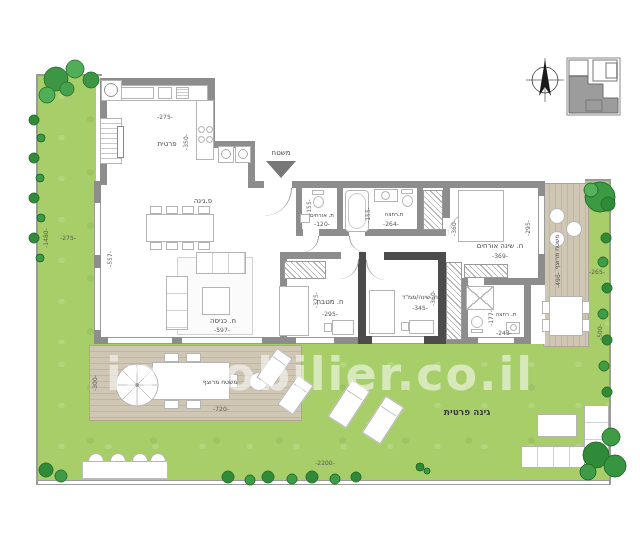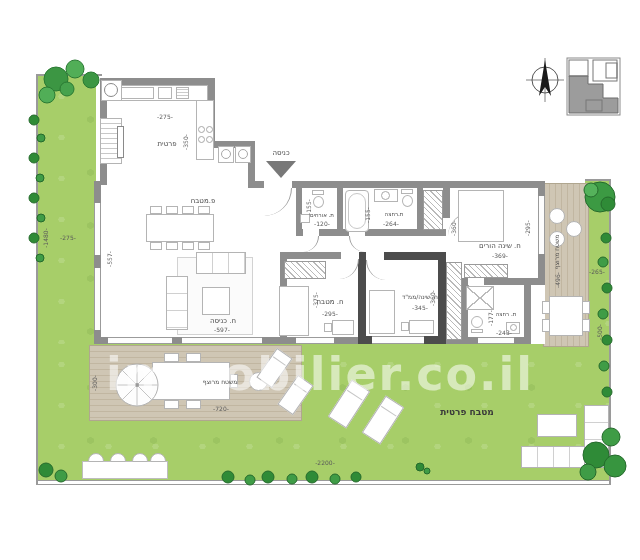--- a/index.html
+++ b/index.html
@@ -300,61 +300,61 @@
     <rect x="40" y="13" width="11" height="15" fill="none" stroke="#777"></rect>
     <rect x="20" y="50" width="16" height="11" fill="none" stroke="#777"></rect>
   </svg>
 
   <div class="tri" style="left:266px;top:161px;"></div>
 
   <div class="lbl" style="left:167px;top:144px;">פרטית</div>
   <div class="dim" style="left:165px;top:117px;">-275-</div>
   <div class="dim v" style="left:186px;top:142px;">-350-</div>
 
-  <div class="lbl" style="left:203px;top:201px;">פ.מטבח</div>
+  <div class="lbl" style="left:203px;top:201px;">פ.גינה</div>
 
   <div class="lbl" style="left:223px;top:321px;">ח. כניסה</div>
   <div class="dim" style="left:222px;top:330px;">-597-</div>
   <div class="dim v" style="left:110px;top:259px;">-557-</div>
 
-  <div class="lbl" style="left:281px;top:153px;">כניסה</div>
+  <div class="lbl" style="left:281px;top:153px;">משטח</div>
 
   <div class="lbl" style="left:322px;top:216px;font-size:5.5px;">ת. אורחים</div>
   <div class="dim" style="left:322px;top:224px;">-120-</div>
   <div class="dim v" style="left:309px;top:207px;">-155-</div>
 
   <div class="lbl" style="left:394px;top:215px;font-size:5.5px;">ת.רחצה</div>
   <div class="dim" style="left:391px;top:224px;">-264-</div>
   <div class="dim v" style="left:368px;top:215px;">-155-</div>
 
   <div class="lbl" style="left:330px;top:302px;">ח. מטבח</div>
   <div class="dim" style="left:330px;top:314px;">-295-</div>
   <div class="dim v" style="left:316px;top:300px;">-375-</div>
 
   <div class="lbl" style="left:420px;top:297px;font-size:6px;">ח. שינה/ממ"ד</div>
   <div class="dim" style="left:420px;top:308px;">-345-</div>
   <div class="dim v" style="left:433px;top:298px;">-360-</div>
 
-  <div class="lbl" style="left:500px;top:246px;">ח. שינה הורים</div>
+  <div class="lbl" style="left:500px;top:246px;">ח. שינה אורחים</div>
   <div class="dim" style="left:500px;top:256px;">-369-</div>
   <div class="dim v" style="left:454px;top:228px;">-360-</div>
   <div class="dim v" style="left:528px;top:228px;">-295-</div>
 
   <div class="lbl" style="left:506px;top:315px;font-size:5.5px;">ת. רחצה</div>
   <div class="dim" style="left:504px;top:333px;">-243-</div>
   <div class="dim v" style="left:491px;top:318px;">-177-</div>
 
   <div class="lbl v" style="left:557px;top:252px;font-size:6px;">משטח מרוצף</div>
   <div class="dim v" style="left:558px;top:280px;">-496-</div>
 
   <div class="lbl" style="left:220px;top:382px;font-size:6px;">משטח מרוצף</div>
   <div class="dim" style="left:221px;top:409px;">-720-</div>
   <div class="dim v" style="left:95px;top:383px;">-300-</div>
 
-  <div class="garden-lbl" style="left:467px;top:412px;">מטבח פרטית</div>
+  <div class="garden-lbl" style="left:467px;top:412px;">גינה פרטית</div>
   <div class="dim" style="left:325px;top:463px;">-2200-</div>
   <div class="dim" style="left:68px;top:238px;">-275-</div>
   <div class="dim v" style="left:46px;top:238px;">-1480-</div>
   <div class="dim" style="left:597px;top:272px;">-265-</div>
   <div class="dim v" style="left:600px;top:332px;">-500-</div>
 
   <div id="watermark">immobilier.co.il</div>
 
 </div>
 

